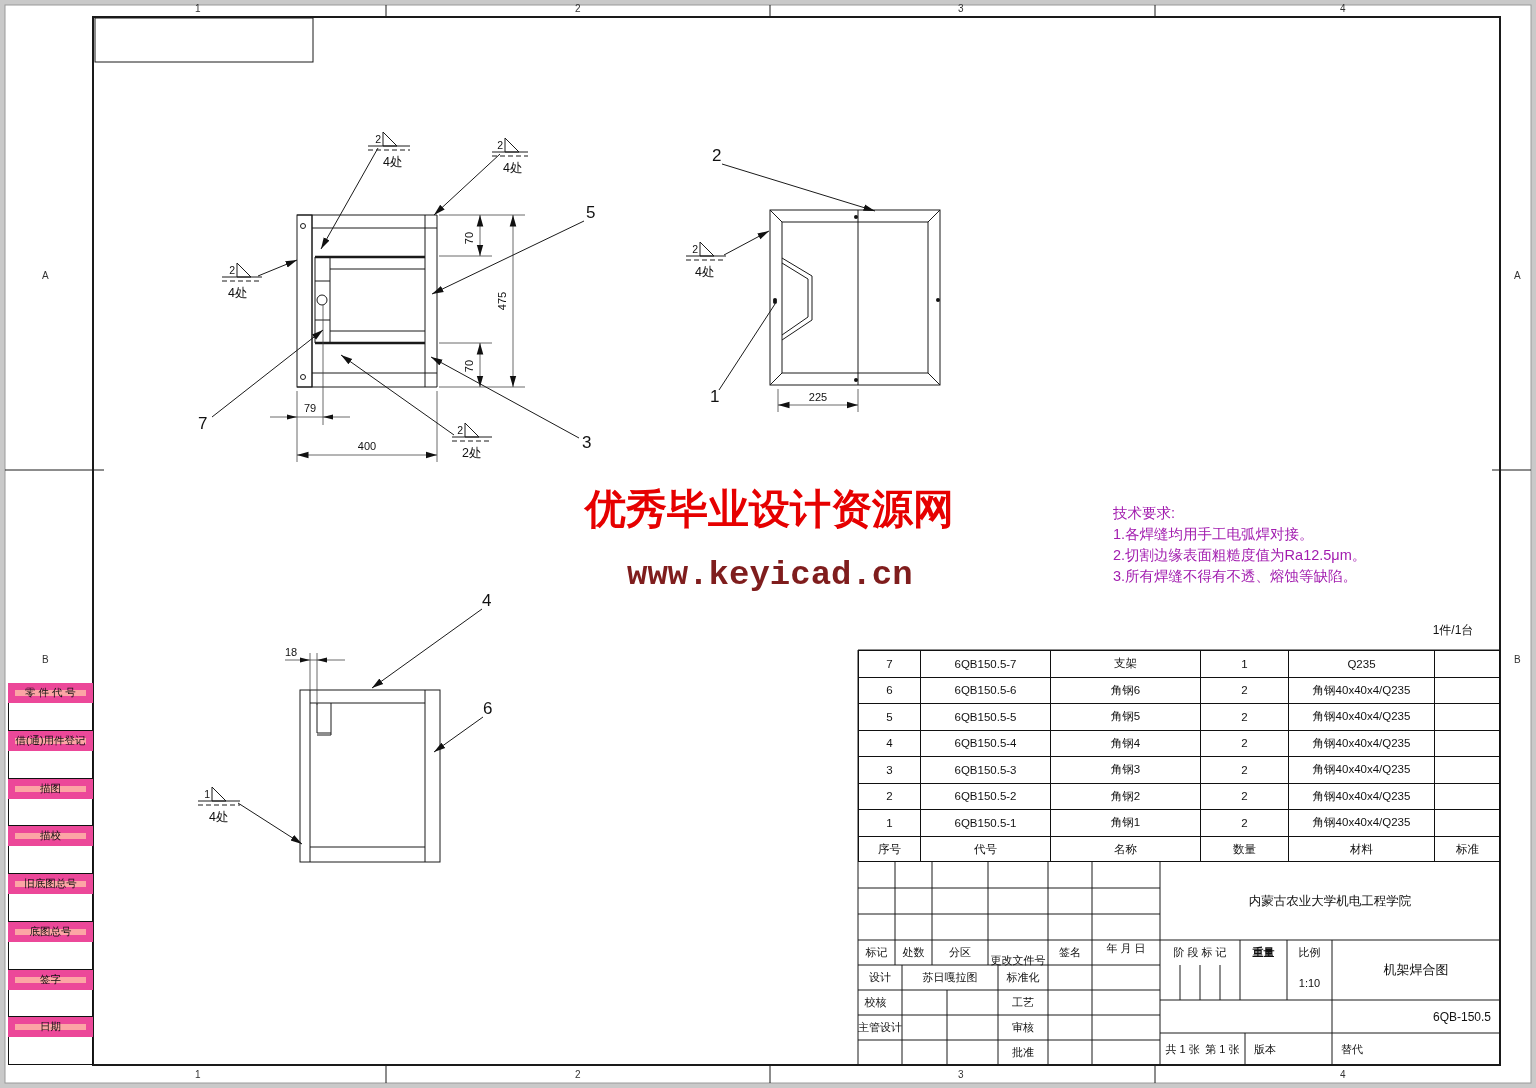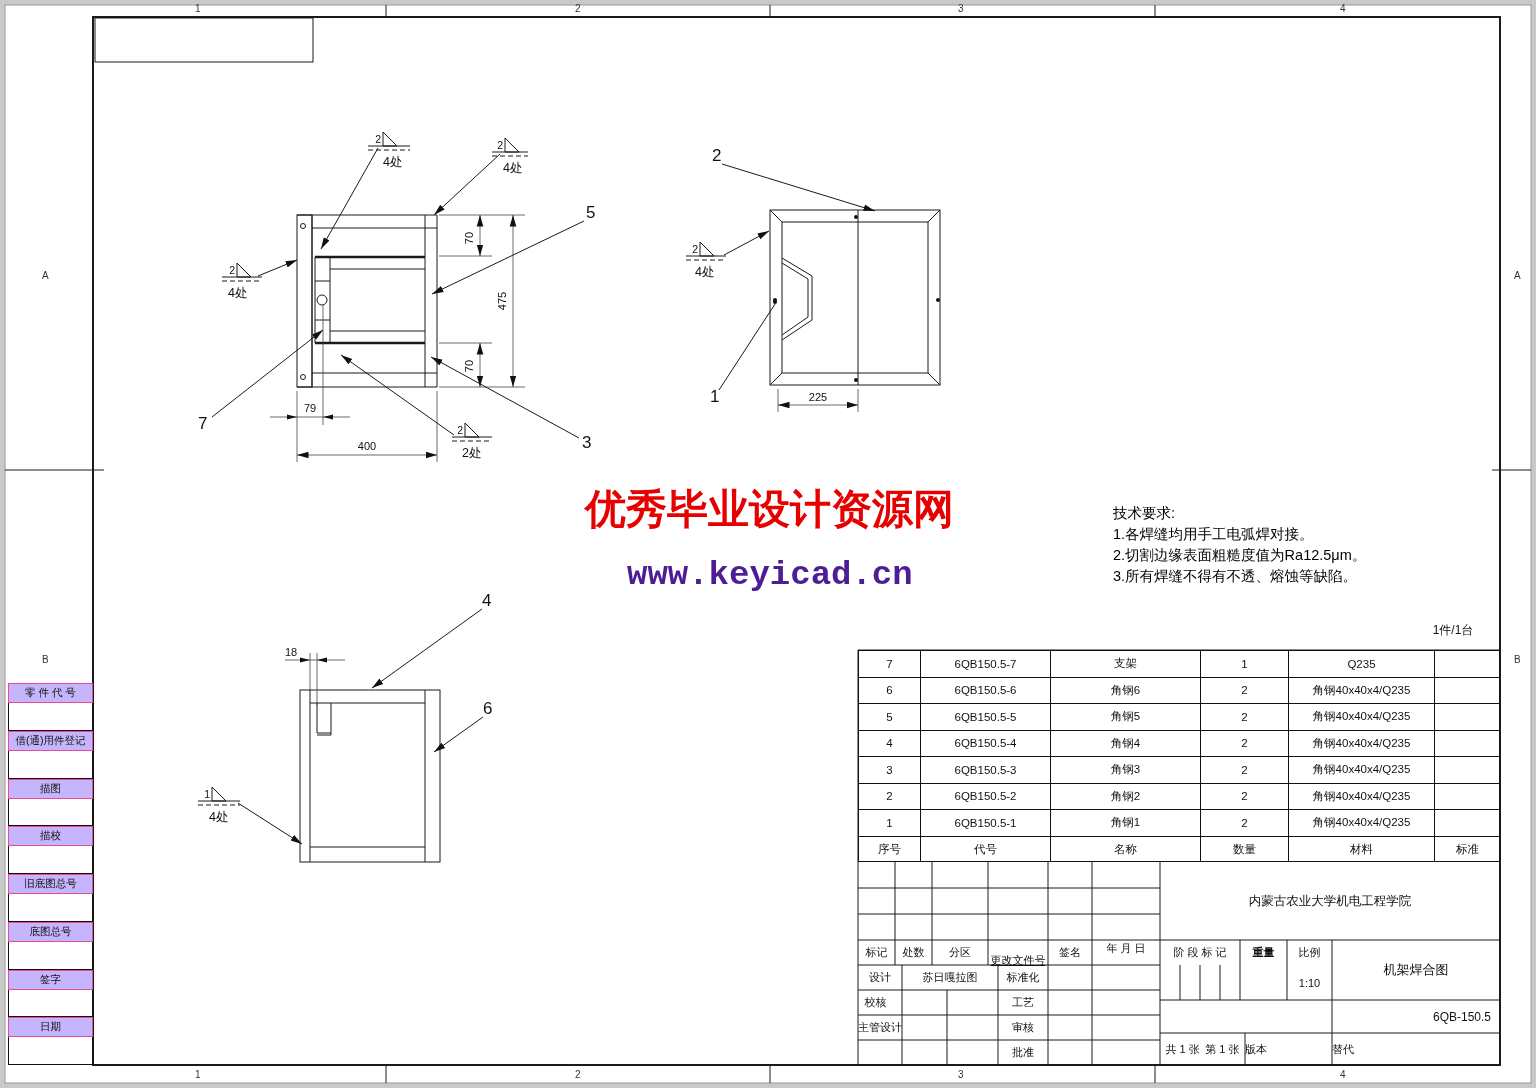--- a/index.html
+++ b/index.html
@@ -18,28 +18,28 @@
   .balloon{font-size:17px;}
   
   #bom{position:absolute;left:858px;top:650px;width:642px;height:212px;display:grid;
        grid-template-columns:62px 130px 150px 88px 146px 66px;grid-auto-rows:26.5px;
        border-right:1px solid #111;border-bottom:1px solid #111;box-sizing:border-box;background:transparent;}
   .bom-cell{border-left:1px solid #111;border-top:1px solid #111;display:flex;align-items:center;
        justify-content:center;font-size:11.5px;white-space:nowrap;overflow:hidden;}
   
   .tbt{position:absolute;display:flex;align-items:center;justify-content:center;font-size:11px;
        white-space:nowrap;}
-  .tbt.left{justify-content:flex-start;padding-left:0;box-sizing:border-box;}
+  .tbt.left{justify-content:flex-start;padding-left:9px;box-sizing:border-box;}
   
-  .mlab{position:absolute;left:0;width:85px;border:1px solid #ec4899;box-sizing:border-box;
-        display:flex;align-items:center;justify-content:center;font-size:10.5px;background:#c4b5fd;white-space:nowrap;}
+  .mlab{position:absolute;left:0;width:85px;border:7px solid #ec4899;box-sizing:border-box;
+        display:flex;align-items:center;justify-content:center;font-size:10.5px;background:#fca5a5;white-space:nowrap;}
   .mbox{position:absolute;left:0;width:85px;border:1px solid #111;border-top:none;box-sizing:border-box;background:#fff;}
   .zone{position:absolute;font-size:10px;color:#333;}
   
-  #techreq{position:absolute;left:1113px;top:503px;width:410px;font-size:14.5px;line-height:21px;color:#000000;}
+  #techreq{position:absolute;left:1113px;top:503px;width:410px;font-size:14.5px;line-height:21px;color:#a21caf;}
   #qtynote{position:absolute;left:1408px;top:622px;width:90px;font-size:12px;text-align:center;}
   #wm1{position:absolute;left:585px;top:482px;font-size:41px;font-weight:bold;
        font-family:Liberation Serif, serif;}
   #wm2{position:absolute;left:627px;top:556px;font-size:34px;font-weight:bold;
        font-family:"Liberation Mono",monospace;}
 </style>
 </head>
 <body>
 
 <div id="stage">
@@ -187,21 +187,21 @@
         M895,862V965 M932,862V965 M988,862V965 M1048,862V965 M1092,862V965
         M902,965V1065 M947,990V1065 M998,965V1065 M1048,965V1065 M1092,965V1065
         M1160,862V1065
         M1240,940V1000 M1287,940V1000
         M1180,965V1000 M1200,965V1000 M1220,965V1000
         M1245,1033V1065 M1332,940V1065"></path>
     </g>
   </svg>
 
   <div id="wm1" style="color: rgb(230, 0, 0);">优秀毕业设计资源网</div>
-  <div id="wm2" style="color: #4c1d95;">www.keyicad.cn</div>
+  <div id="wm2" style="color: #7f1d1d;">www.keyicad.cn</div>
 
   <div id="techreq">
     <div>技术要求:</div>
     <div>1.各焊缝均用手工电弧焊对接。</div>
     <div>2.切割边缘表面粗糙度值为Ra12.5μm。</div>
     <div>3.所有焊缝不得有不透、熔蚀等缺陷。</div>
   </div>
 
   <div id="qtynote">1件/1台</div>
 
@@ -253,21 +253,21 @@
       <div class="bom-cell">名称</div>
       <div class="bom-cell">数量</div>
       <div class="bom-cell">材料</div>
       <div class="bom-cell">标准</div>
     </div>
 
   <div>
     <div class="tbt" style="left:858px;top:940px;width:37px;height:25px;">标记</div>
     <div class="tbt" style="left:895px;top:940px;width:37px;height:25px;">处数</div>
     <div class="tbt" style="left:932px;top:940px;width:56px;height:25px;">分区</div>
-    <div class="tbt" style="left:988px;top:940px;width:60px;height:40px;text-decoration:underline;">更改文件号</div>
+    <div class="tbt" style="left:988px;top:940px;width:60px;height:40px;">更改文件号</div>
     <div class="tbt" style="left:1048px;top:940px;width:44px;height:25px;">签名</div>
     <div class="tbt" style="left:1092px;top:940px;width:68px;height:17px;border-radius:9px;">年 月 日</div>
 
     <div class="tbt" style="left:858px;top:965px;width:44px;height:25px;">设计</div>
     <div class="tbt" style="left:902px;top:965px;width:96px;height:25px;">苏日嘎拉图</div>
     <div class="tbt" style="left:998px;top:965px;width:50px;height:25px;">标准化</div>
     <div class="tbt" style="left:858px;top:990px;width:35px;height:25px;">校核</div>
     <div class="tbt" style="left:998px;top:990px;width:50px;height:25px;">工艺</div>
     <div class="tbt" style="left:858px;top:1015px;width:44px;height:25px;">主管设计</div>
     <div class="tbt" style="left:998px;top:1015px;width:50px;height:25px;">审核</div>

